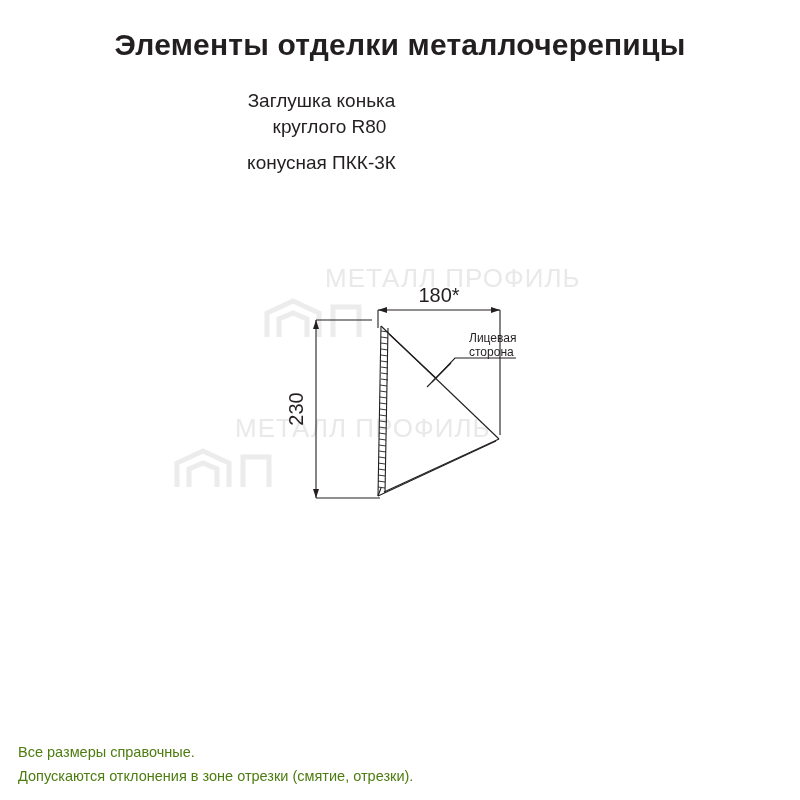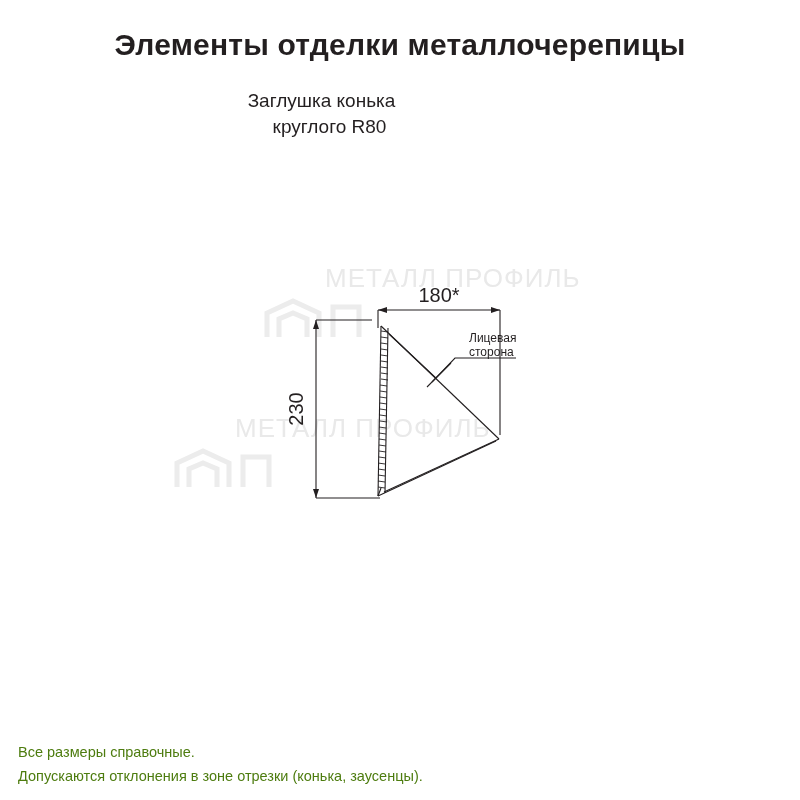--- a/index.html
+++ b/index.html
@@ -92,20 +92,21 @@
   }
 </style>
 </head>
 <body>
 
 <div class="page">
 
   <div class="title">Элементы отделки металлочерепицы</div>
   <div class="subtitle l1">Заглушка конька</div>
   <div class="subtitle l2">круглого R80</div>
+  <div class="subtitle l3">конусная  ПКК-3К</div>
 
   <svg class="wm-logo" style="left:255px; top:293px;" width="130" height="60" viewBox="0 0 130 60">
     <g fill="none" stroke="#ececec" stroke-width="5">
       <path d="M12 44 L12 20 L38 8 L64 20 L64 44"></path>
       <path d="M24 44 L24 26 L38 20 L52 26 L52 44"></path>
       <path d="M78 44 L78 14 L104 14 L104 44"></path>
     </g>
   </svg>
   <div class="watermark" style="left:325px; top:263px;">МЕТАЛЛ ПРОФИЛЬ</div>
 
@@ -197,15 +198,15 @@
       <text class="label-dim" x="303" y="179" text-anchor="middle" transform="rotate(-90 303 179)">230</text>
 
       <text class="label-dim" x="439" y="72" text-anchor="middle">180*</text>
 
       <text class="label-small" x="469" y="112">Лицевая</text>
       <text class="label-small" x="469" y="126">сторона</text>
     </svg>
   </div>
 
   <div class="footnote f1">Все размеры справочные.</div>
-  <div class="footnote f2">Допускаются отклонения в зоне отрезки (конька, заусенцы).</div>
+  <div class="footnote f2">Допускаются отклонения в зоне отрезки (смятие, отрезки).</div>
 
 </div>
 
 </body></html>

